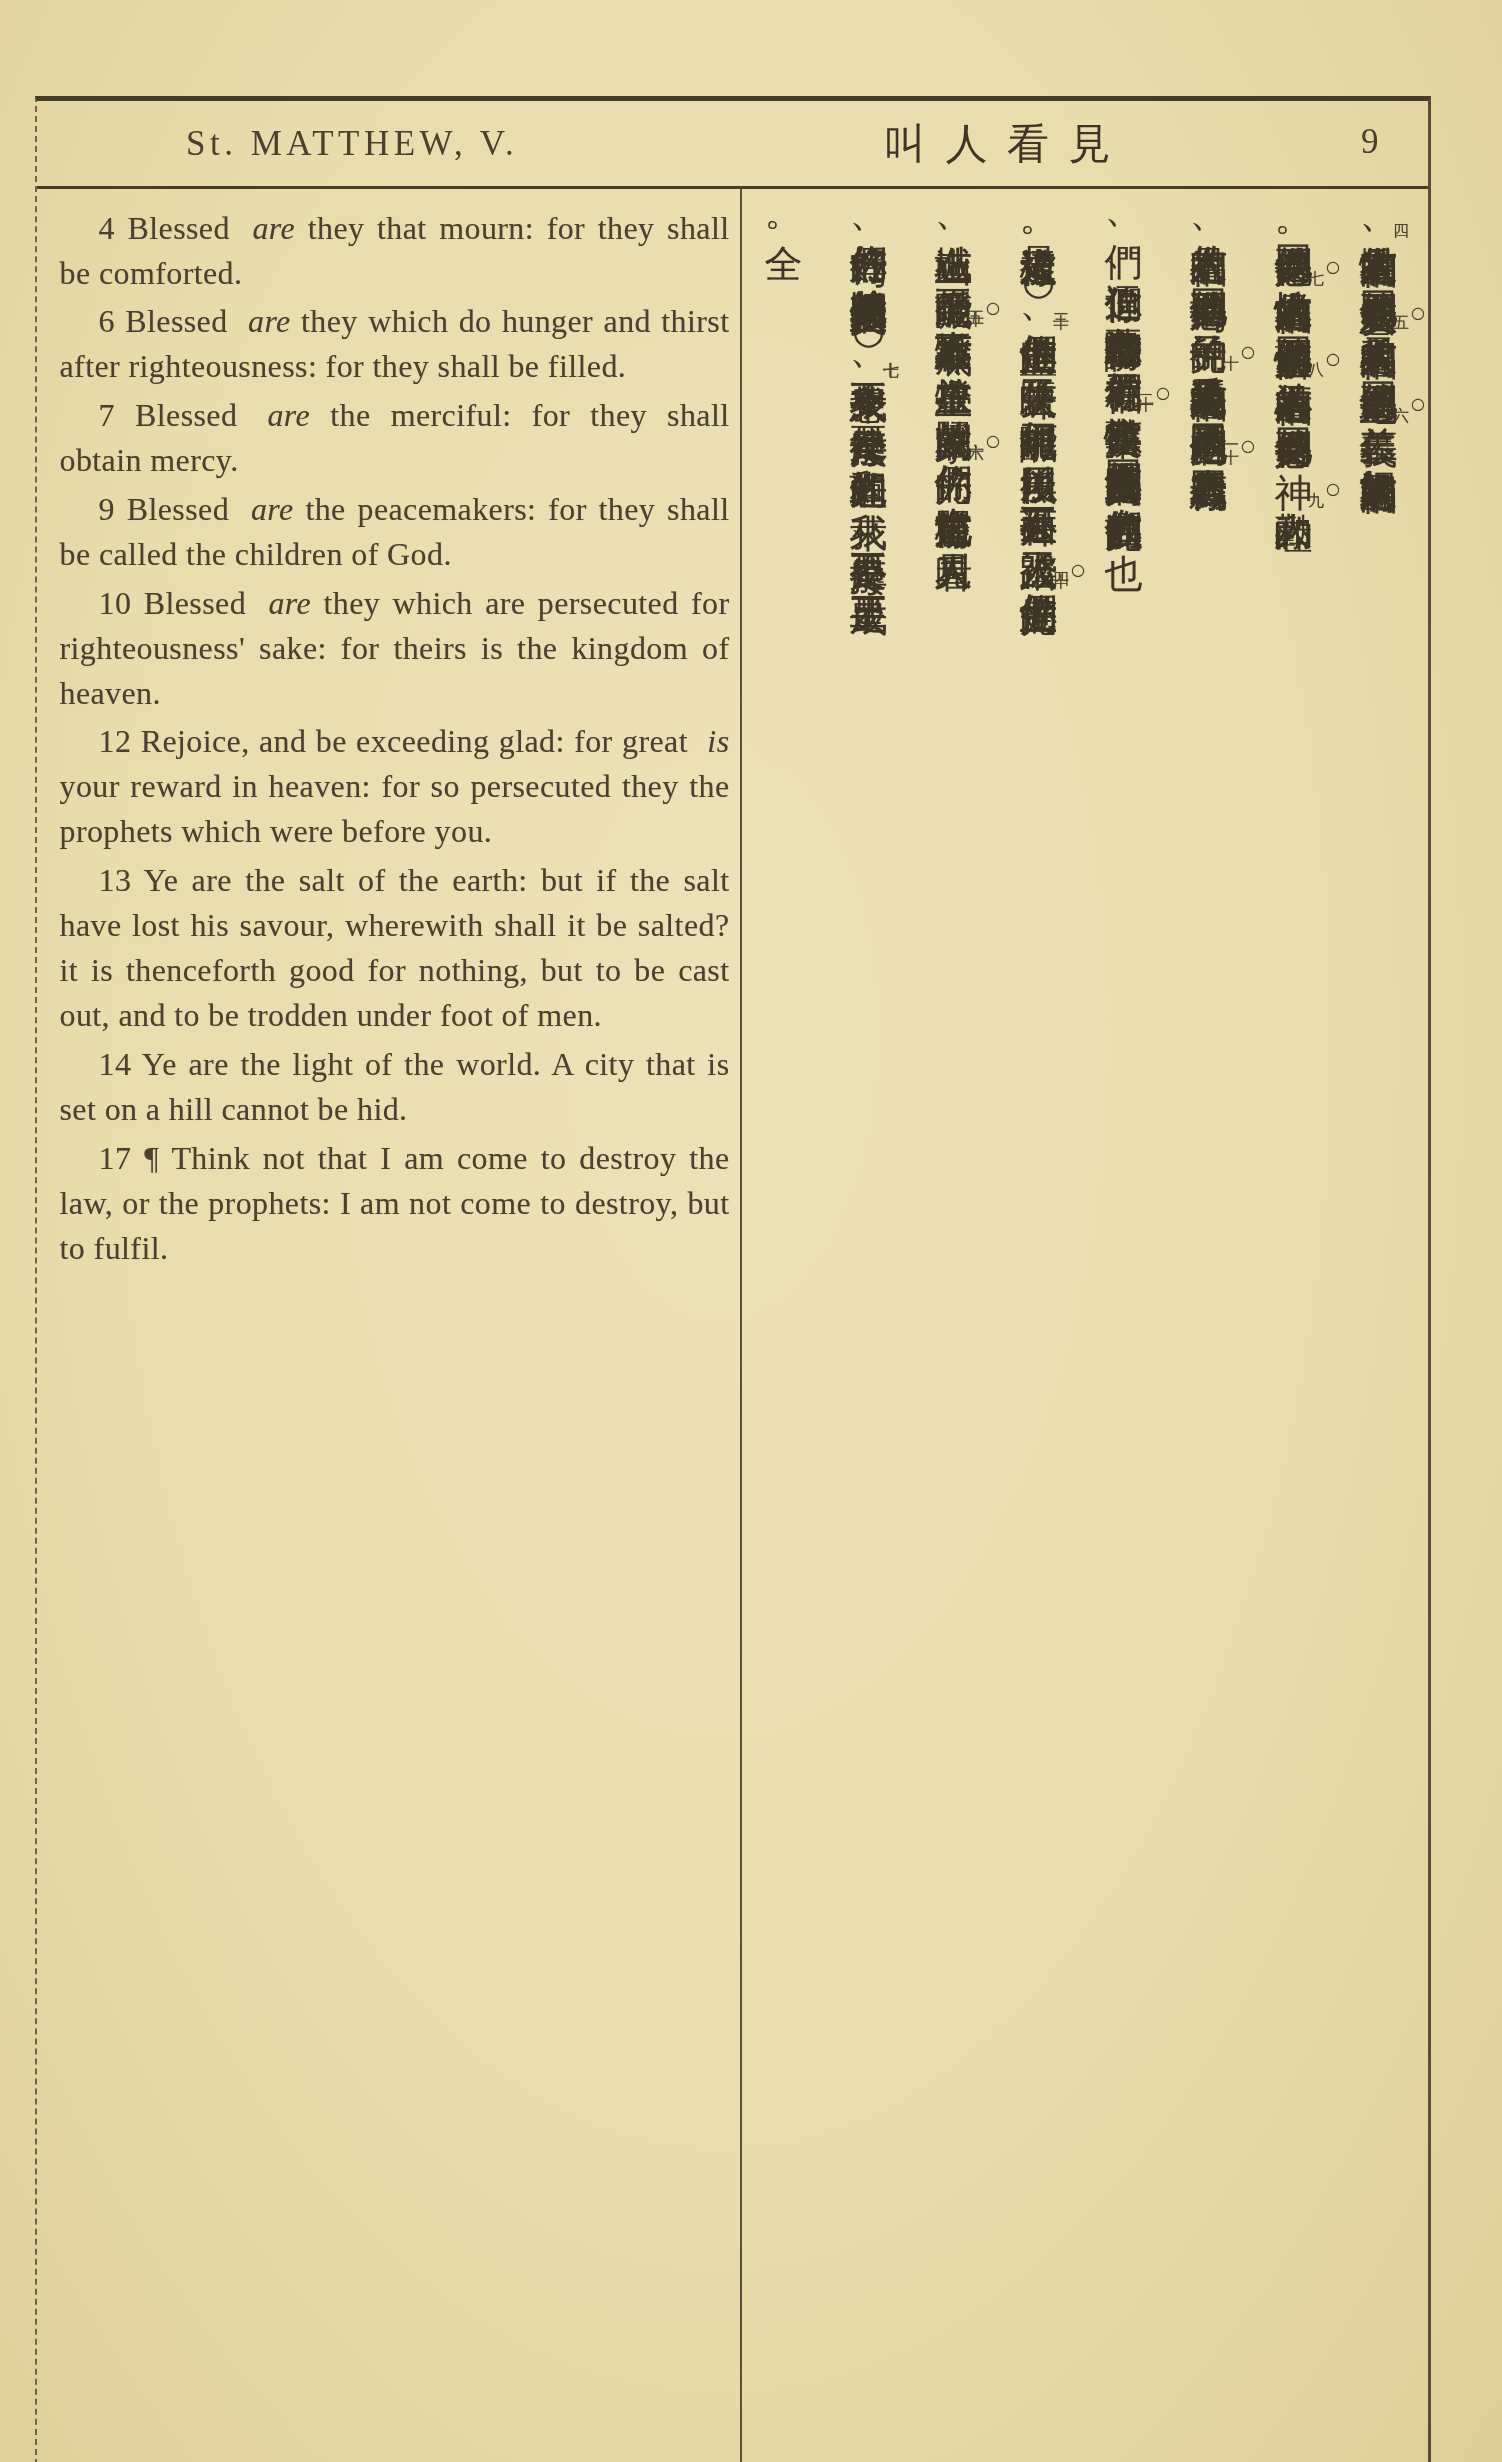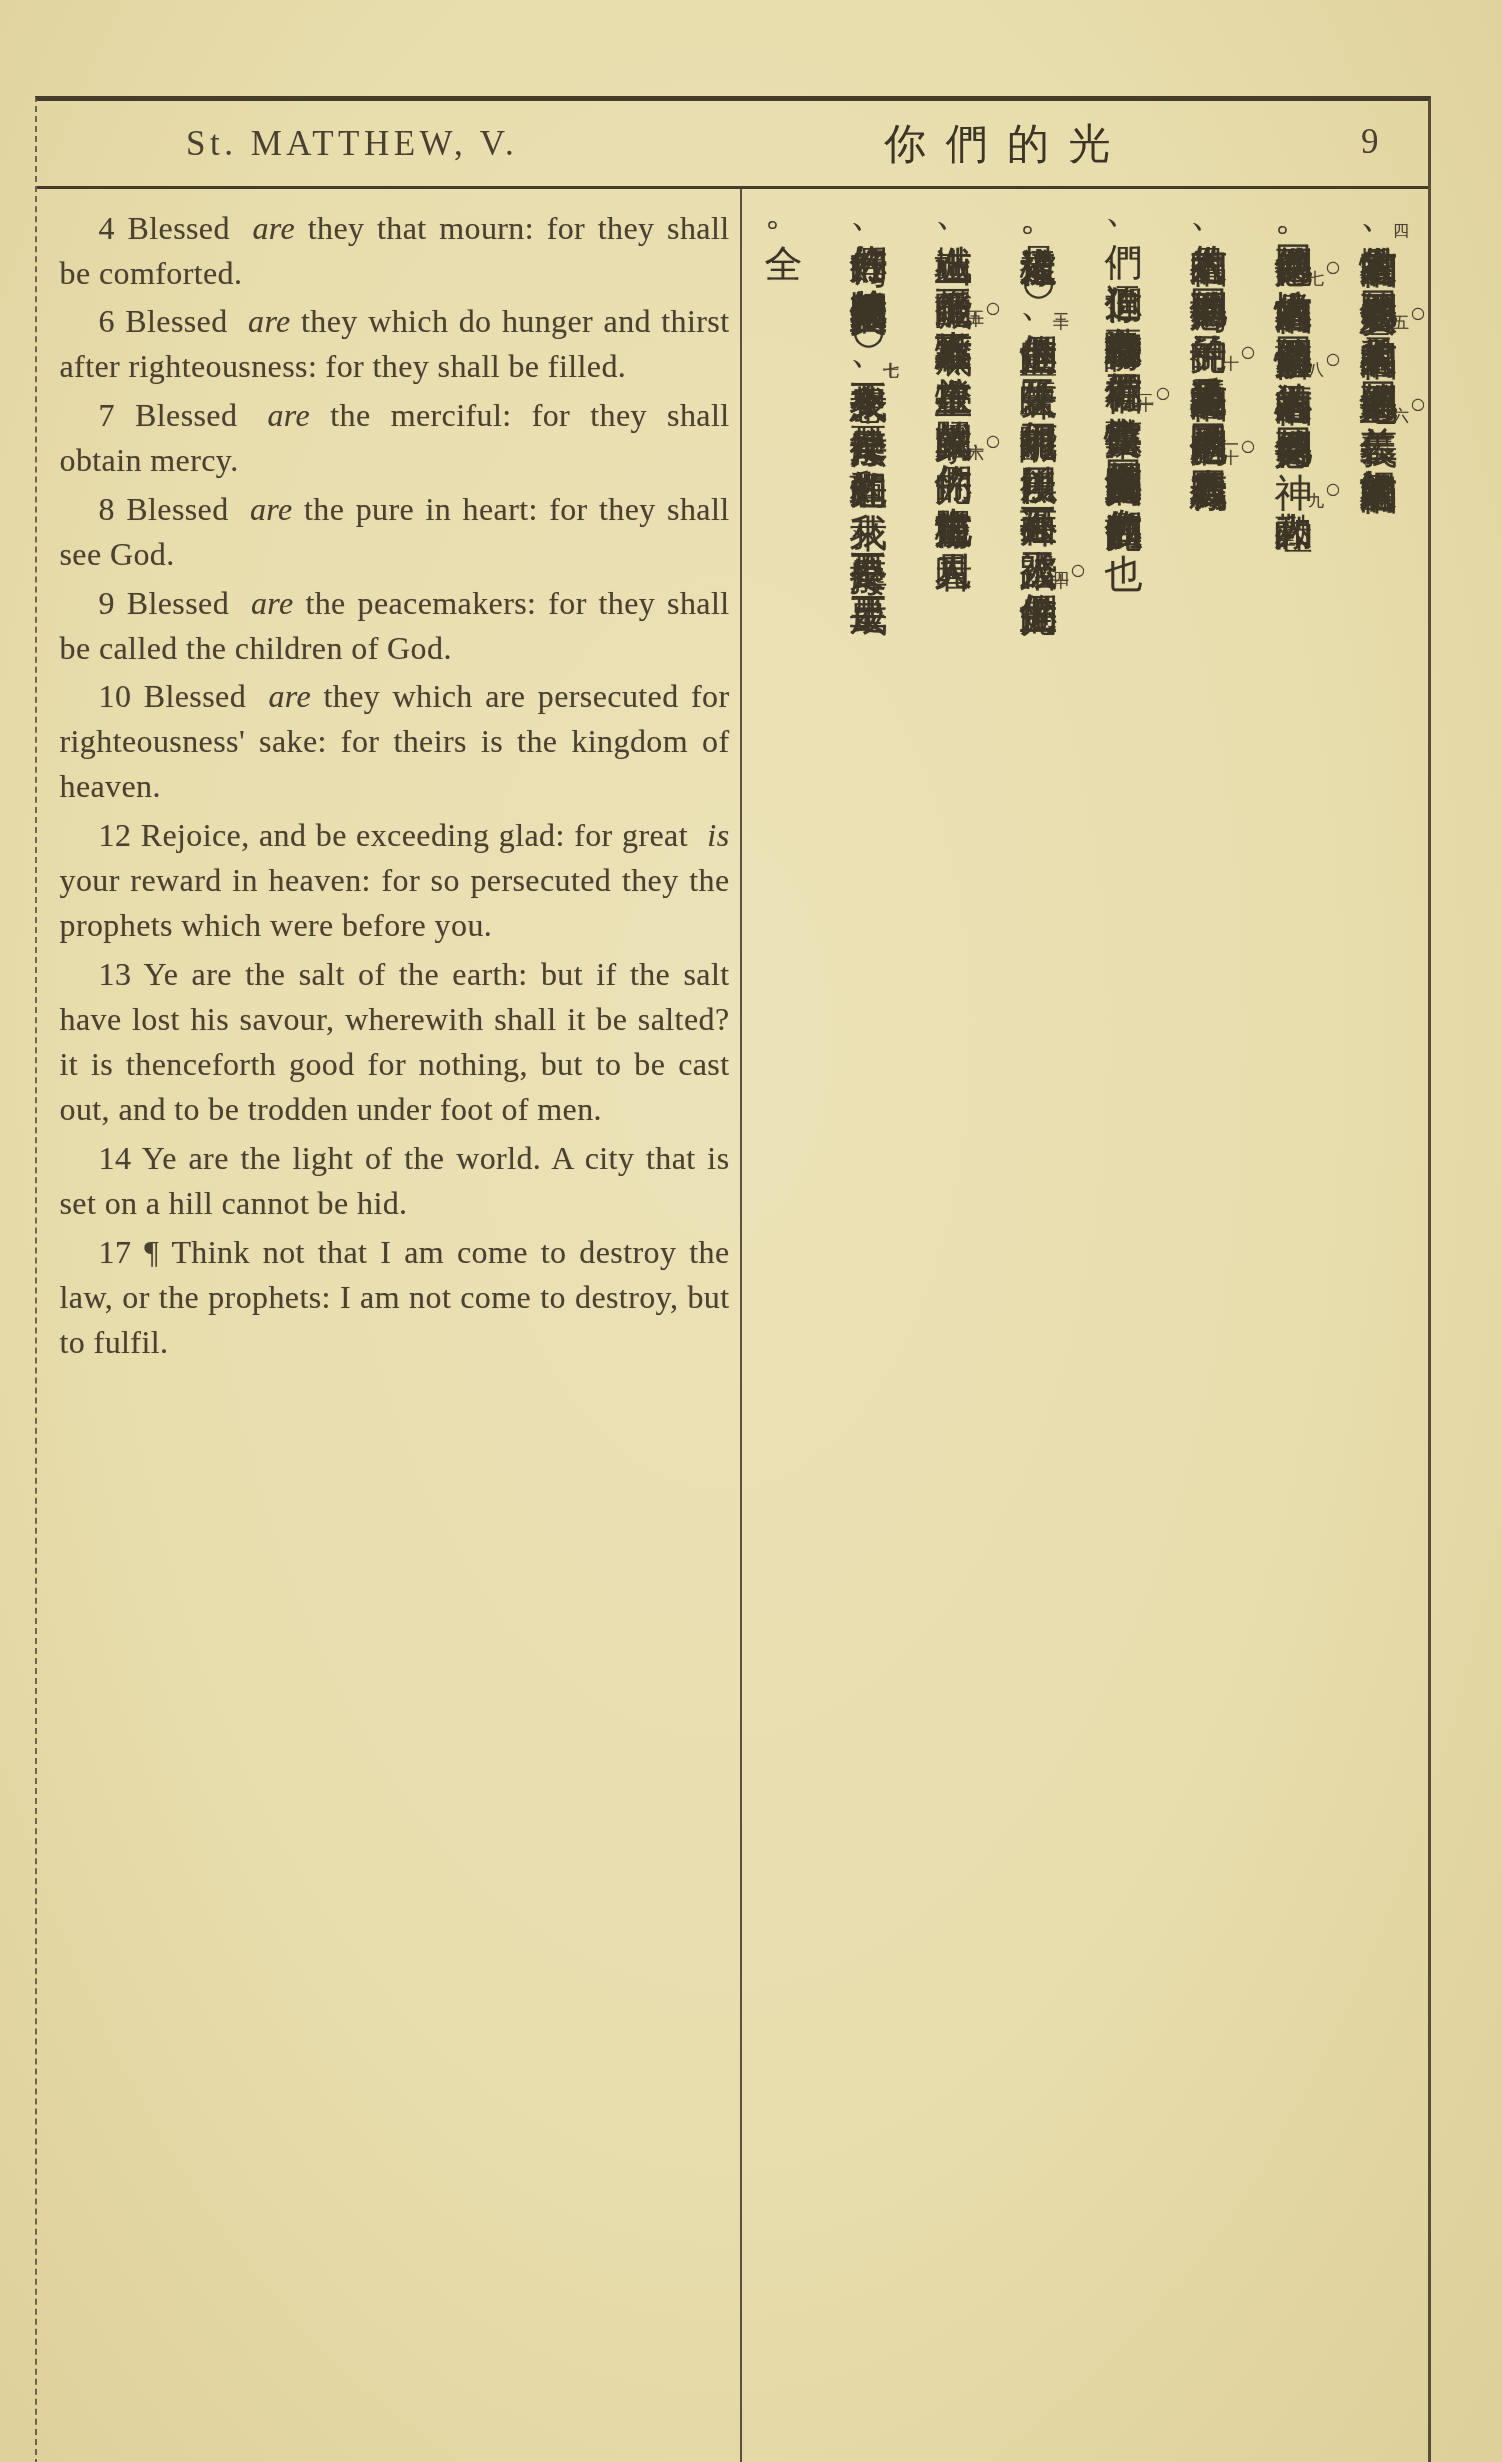--- a/index.html
+++ b/index.html
@@ -77,29 +77,28 @@
     font-size:16px;line-height:16.5px;letter-spacing:0;
     color:var(--ink-english);
   }
 </style>
 </head>
 <body>
 
 <div class="frame">
   <div class="header">
     <span class="head-en">St. MATTHEW, V.</span>
-    <span class="head-zh">你們的光</span>
+    <span class="head-zh">叫人看見</span>
     <span class="pageno">9</span>
   </div>
   <div class="content">
     <div class="english-col" id="english-col">
         <p class="verse">4 Blessed <i>are</i> they that mourn: for they shall be comforted.</p>
         <p class="verse">6 Blessed <i>are</i> they which do hunger and thirst after righteousness: for they shall be filled.</p>
         <p class="verse">7 Blessed <i>are</i> the merciful: for they shall obtain mercy.</p>
-        <p class="verse">8 Blessed <i>are</i> the pure in heart: for they shall see God.</p>
         <p class="verse">9 Blessed <i>are</i> the peacemakers: for they shall be called the children of God.</p>
         <p class="verse">10 Blessed <i>are</i> they which are persecuted for righteousness' sake: for theirs is the kingdom of heaven.</p>
         <p class="verse">12 Rejoice, and be exceeding glad: for great <i>is</i> your reward in heaven: for so persecuted they the prophets which were before you.</p>
         <p class="verse">13 Ye are the salt of the earth: but if the salt have lost his savour, wherewith shall it be salted?  it is thenceforth good for nothing, but to be cast out, and to be trodden under foot of men.</p>
         <p class="verse">14 Ye are the light of the world. A city that is set on a hill cannot be hid.</p>
         <p class="verse">17 ¶ Think not that I am come to destroy the law, or the prophets: I am not come to destroy, but to fulfil.</p>
       </div>
     <div class="chinese-cols" id="chinese-cols">
         <div class="zcol"><span class="vn">四</span>哀慟的人是有福的、因爲他們必要受安慰。<span class="vn">○五</span>柔和的人是有福的、因爲他們必要得地土。<span class="vn">○六</span>羨慕仁義、如飢如渴的人是有福的、</div>
         <div class="zcol">因爲他們必要得飽。<span class="vn">○七</span>憐恤人的人是有福的、因爲他們必要蒙憐恤。<span class="vn">○八</span>清心的人是有福的、因爲他們必要得見　神。<span class="vn">○九</span>勸人和睦</div>

